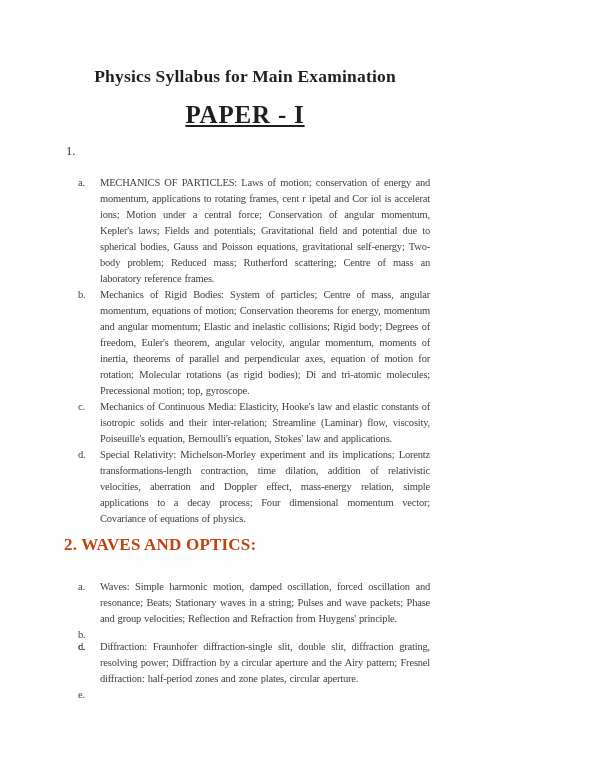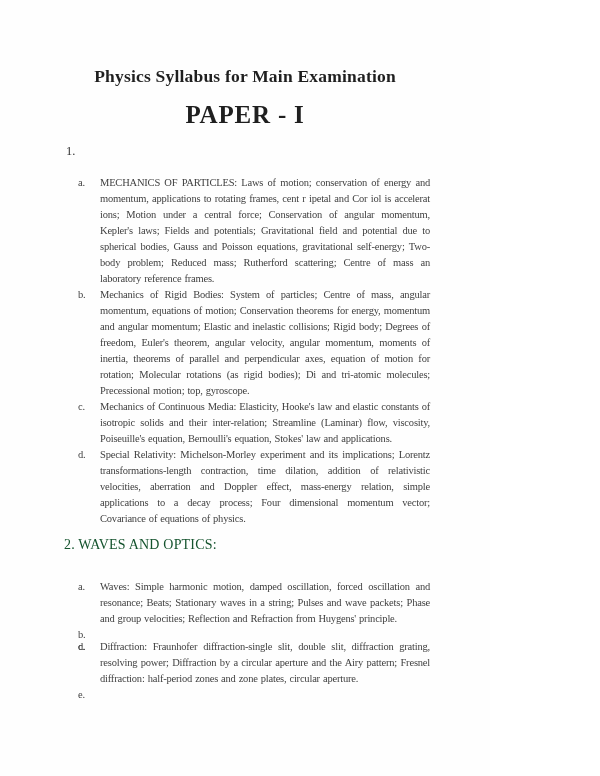--- a/index.html
+++ b/index.html
@@ -33,20 +33,21 @@
     letter-spacing: 0.2px;
   }
   .paper-title {
     margin-top: 14px;
     text-align: center;
     font-size: 25px;
     line-height: 28px;
     font-weight: bold;
     color: #1f1f1f;
     letter-spacing: 0.8px;
+    text-decoration: underline;
   }
   .section-number {
     margin: 15px 0 0 66px;
     font-size: 12.5px;
     line-height: 15px;
     color: #333333;
   }
   .item-list {
     list-style: none;
     margin: 0;
@@ -61,24 +62,24 @@
   .item-list.sec2 { margin-top: 26px; }
   .item { position: relative; }
   .item.extra-gap { margin-top: 12px; }
   .marker {
     position: absolute;
     left: -22px;
     top: 0;
   }
   .section-heading {
     margin: 10px 0 0 64px;
-    font-size: 14px;
+    font-size: 17px;
     line-height: 16px;
-    font-weight: normal;
-    color: #14532d;
+    font-weight: bold;
+    color: #c2410c;
     letter-spacing: 0.2px;
   }
 </style>
 </head>
 <body>
 
 <main class="page">
 
   <h1 class="doc-title">Physics Syllabus for Main Examination</h1>
 

